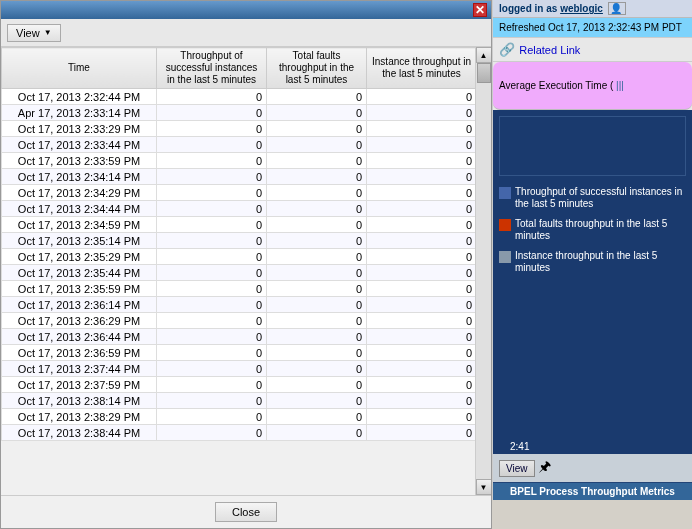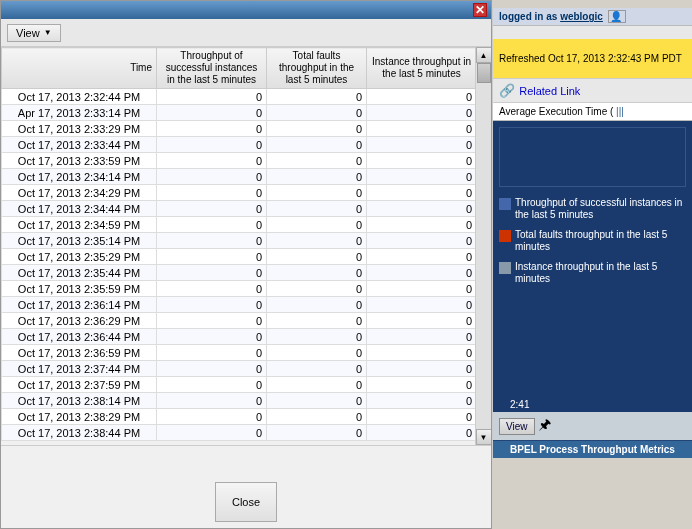--- a/index.html
+++ b/index.html
@@ -100,21 +100,21 @@
       border: 1px solid #ccc;
       padding: 2px 4px;
       text-align: center;
       font-size: 10px;
       font-weight: normal;
       vertical-align: middle;
       line-height: 1.2;
     }
 
     thead th:first-child {
-      text-align: right;
+      text-align: center;
       width: 155px;
     }
 
     th.col-time { width: 155px; }
     th.col-throughput { width: 110px; }
     th.col-faults { width: 100px; }
     th.col-instance { width: 110px; }
 
     tbody td {
       border: 1px solid #ddd;
@@ -182,33 +182,32 @@
       padding: 6px;
       display: flex;
       justify-content: center;
       background: #f0f0f0;
       border-top: 1px solid #ccc;
     }
 
     .close-btn {
       background: linear-gradient(to bottom, #f5f5f5, #e0e0e0);
       border: 1px solid #aaa;
-      padding: 13px 16px;
+      padding: 3px 16px;
       cursor: pointer;
       font-size: 11px;
-      margin-top: 30px;
     }
 
     
     .right-panel {
       position: absolute;
       left: 492px;
-      top: 8px;
+      top: 0;
       width: 200px;
-      height: 450px;
+      height: 500px;
       background: #e8e8e8;
       border-left: 1px solid #ccc;
       display: flex;
       flex-direction: column;
     }
 
     .right-top-bar {
       background: #d0d8e8;
       padding: 3px 6px;
       font-size: 10px;
@@ -234,24 +233,25 @@
     }
 
     .related-link-text {
       color: #0000cc;
       font-size: 11px;
       cursor: pointer;
       text-decoration: none;
     }
 
     .avg-exec-section {
-      background: #ffffff;
-      padding: 3px 6px;
+      background: #f0abfc;
+      padding: 18px 6px;
       font-size: 10px;
       border-bottom: 1px solid #bbb;
+      border-radius: 7px;
     }
 
     .chart-area {
       background: #1a3a6e;
       flex: 1;
       padding: 6px;
       display: flex;
       flex-direction: column;
       gap: 4px;
       color: white;
@@ -495,21 +495,21 @@
   </div>
 </div>
 
 <div class="right-panel">
 
   <div class="right-top-bar">
     <span>logged in as</span>
     <span style="font-weight:bold; color:#003366; text-decoration:underline; cursor:pointer;">weblogic</span>
     <span style="border:1px solid #999; padding:0 2px; margin-left:2px; font-size:10px;">👤</span>
   </div>
-  <div style="background:#fde047; padding:14px 6px; font-size:10px; border-bottom:1px solid #ccc;margin-top:13px;">
+  <div style="background:#7dd3fc; padding:4px 6px; font-size:10px; border-bottom:1px solid #ccc;">
     <span>Refreshed Oct 17, 2013 2:32:43 PM PDT</span>
   </div>
 
   <div class="related-link-row">
     <span class="link-icon">🔗</span>
     <a class="related-link-text">Related Link</a>
   </div>
 
   <div class="avg-exec-section">
     <span>Average Execution Time (</span>

